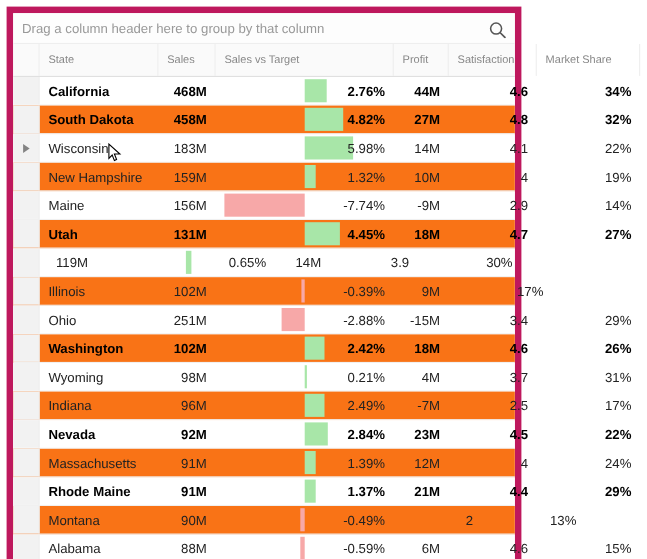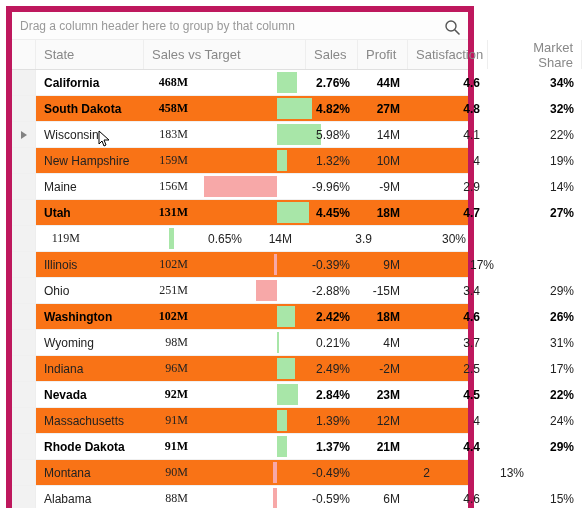--- a/index.html
+++ b/index.html
@@ -38,21 +38,21 @@
     display: flex;
     background: #fafafa;
     border-bottom: 1px solid #e0e0e0;
     height: 30px;
     align-items: stretch;
   }
   .header-cell {
     border-right: 1px solid #eee;
     padding: 0 8px;
     color: #888;
-    font-size: 13px;
+    font-size: 10px;
     display: flex;
     align-items: center;
     cursor: pointer;
   }
   .col-ind   { width: 24px; flex: 0 0 24px; border-right: 1px solid #eee; }
   .col-state { width: 108px; flex: 0 0 108px; }
   .col-sales { width: 52px;  flex: 0 0 52px;  justify-content: flex-end; text-align: right;}
   .col-svt   { width: 162px; flex: 0 0 162px; }
   .col-profit{ width: 50px;  flex: 0 0 50px;  justify-content: flex-end; text-align: right;}
   .col-sat   { width: 80px;  flex: 0 0 80px;  justify-content: flex-end; text-align: right;}
@@ -74,21 +74,21 @@
     color: #222;
   }
   .indicator {
     width: 24px; flex: 0 0 24px;
     display:flex; align-items:center; justify-content:center;
     border-right: 1px solid #eee;
     background: #f2f2f2;
   }
   .indicator svg { opacity: 0.7; }
   .cell-state { width: 108px; flex:0 0 108px; }
-  .cell-sales { width: 52px; flex:0 0 52px; justify-content:flex-end;font-family:Liberation Serif, serif; }
+  .cell-sales { width: 52px; flex:0 0 52px; justify-content:flex-end; }
   .cell-svt   { width: 162px; flex:0 0 162px; justify-content:flex-end; position:relative; }
   .cell-profit{ width: 50px; flex:0 0 50px; justify-content:flex-end; }
   .cell-sat   { width: 80px; flex:0 0 80px; justify-content:flex-end; }
   .cell-ms    { width: 94px; flex:0 0 94px; justify-content:flex-end; }
   .bold .cell { font-weight: 700; color:#000; }
   .svt-bar {
     position: absolute;
     top: 2px; bottom: 2px;
     border-radius: 0;
   }
@@ -112,22 +112,22 @@
       <svg width="16" height="16" viewBox="0 0 16 16">
         <circle cx="7" cy="7" r="5" fill="none" stroke="#555" stroke-width="1.4"></circle>
         <line x1="11" y1="11" x2="15" y2="15" stroke="#555" stroke-width="1.6" stroke-linecap="round"></line>
       </svg>
     </span>
   </div>
 
   <div class="header-row">
     <div class="col-ind"></div>
     <div class="header-cell col-state">State</div>
+    <div class="header-cell col-sales" style="justify-content:flex-start;">Sales</div>
     <div class="header-cell col-svt" style="justify-content:flex-start;">Sales vs Target</div>
-    <div class="header-cell col-sales" style="justify-content:flex-start;">Sales</div>
     <div class="header-cell col-profit" style="justify-content:flex-start;">Profit</div>
     <div class="header-cell col-sat" style="justify-content:flex-start;">Satisfaction</div>
     <div class="header-cell col-ms" style="justify-content:flex-start;">Market Share</div>
   </div>
 
   <div class="body" id="grid-body">
       <div class="row bold">
         <div class="indicator"></div>
         <div class="cell cell-state">California</div>
         <div class="cell cell-sales">468M</div>
@@ -180,21 +180,21 @@
         <div class="cell cell-profit">10M</div>
         <div class="cell cell-sat">4</div>
         <div class="cell cell-ms">19%</div>
       </div>
       <div class="row">
         <div class="indicator"></div>
         <div class="cell cell-state">Maine</div>
         <div class="cell cell-sales">156M</div>
         <div class="cell cell-svt">
           <div class="svt-bar neg" style="left: 8.292px; width: 72.708px;"></div>
-          <span class="svt-text">-9.96%</span>
+          <span class="svt-text">-7.74%</span>
         </div>
         <div class="cell cell-profit">-9M</div>
         <div class="cell cell-sat">2.9</div>
         <div class="cell cell-ms">14%</div>
       </div>
       <div class="row alt bold">
         <div class="indicator"></div>
         <div class="cell cell-state">Utah</div>
         <div class="cell cell-sales">131M</div>
         <div class="cell cell-svt">
@@ -264,21 +264,21 @@
         <div class="cell cell-ms">31%</div>
       </div>
       <div class="row alt">
         <div class="indicator"></div>
         <div class="cell cell-state">Indiana</div>
         <div class="cell cell-sales">96M</div>
         <div class="cell cell-svt">
           <div class="svt-bar pos" style="left: 81px; width: 18.177px;"></div>
           <span class="svt-text">2.49%</span>
         </div>
-        <div class="cell cell-profit">-2M</div>
+        <div class="cell cell-profit">-7M</div>
         <div class="cell cell-sat">2.5</div>
         <div class="cell cell-ms">17%</div>
       </div>
       <div class="row bold">
         <div class="indicator"></div>
         <div class="cell cell-state">Nevada</div>
         <div class="cell cell-sales">92M</div>
         <div class="cell cell-svt">
           <div class="svt-bar pos" style="left: 81px; width: 20.732px;"></div>
           <span class="svt-text">2.84%</span>
@@ -294,21 +294,21 @@
         <div class="cell cell-svt">
           <div class="svt-bar pos" style="left: 81px; width: 10.147px;"></div>
           <span class="svt-text">1.39%</span>
         </div>
         <div class="cell cell-profit">12M</div>
         <div class="cell cell-sat">4</div>
         <div class="cell cell-ms">24%</div>
       </div>
       <div class="row bold">
         <div class="indicator"></div>
-        <div class="cell cell-state">Rhode Dakota</div>
+        <div class="cell cell-state">Rhode Maine</div>
         <div class="cell cell-sales">91M</div>
         <div class="cell cell-svt">
           <div class="svt-bar pos" style="left: 81px; width: 10.001px;"></div>
           <span class="svt-text">1.37%</span>
         </div>
         <div class="cell cell-profit">21M</div>
         <div class="cell cell-sat">4.4</div>
         <div class="cell cell-ms">29%</div>
       </div>
       <div class="row alt">

